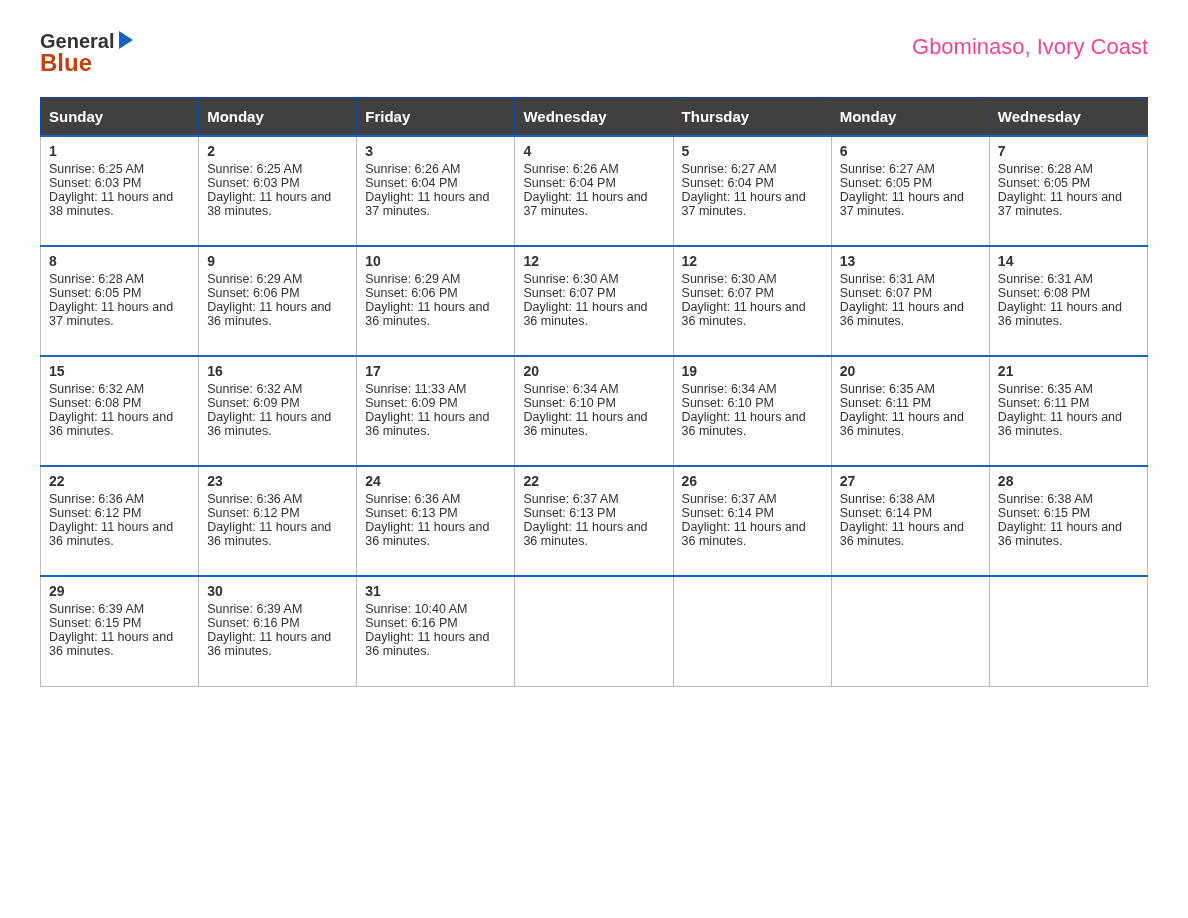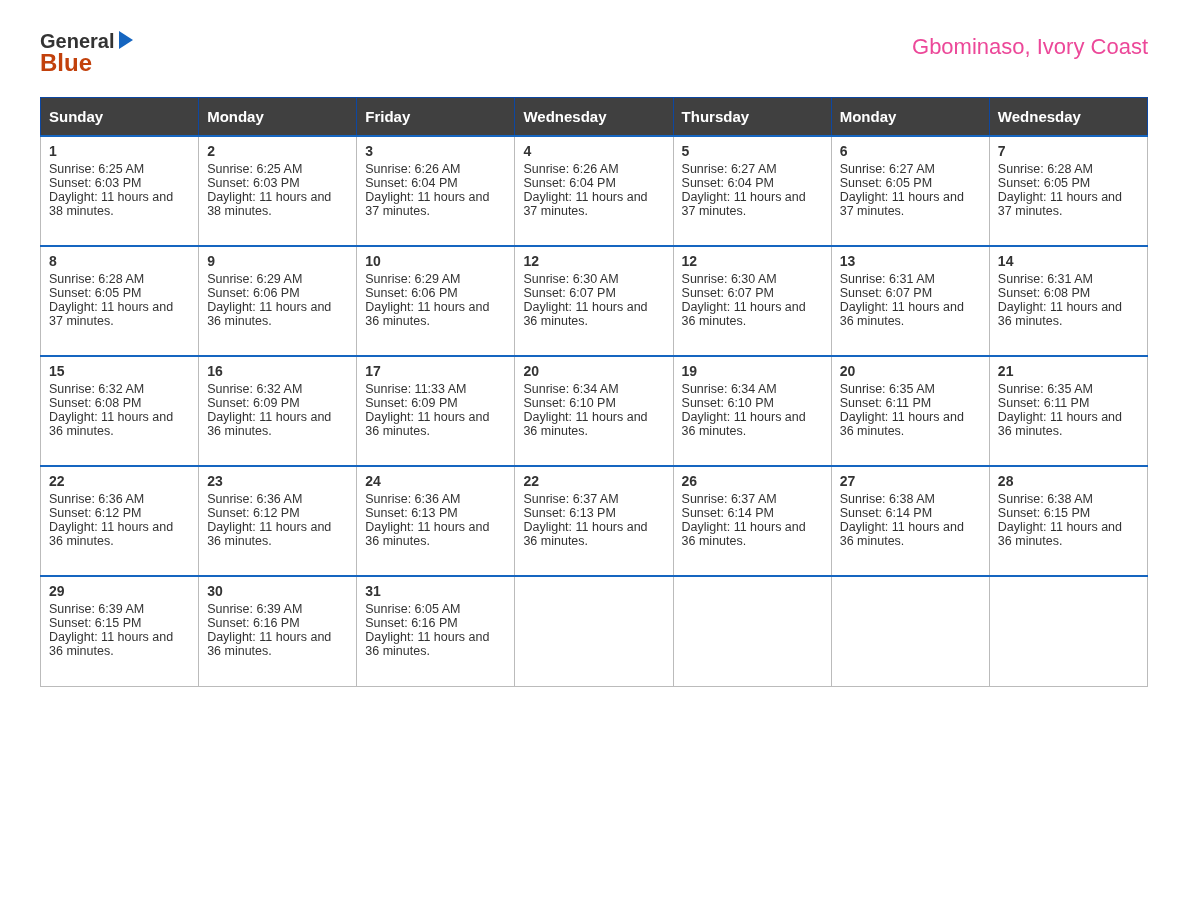--- a/index.html
+++ b/index.html
@@ -160,20 +160,20 @@
         <td><span class="day-num">23</span><span>Sunrise: 6:36 AM</span><br><span>Sunset: 6:12 PM</span><br><span>Daylight: 11 hours and 36 minutes.</span></td>
         <td><span class="day-num">24</span><span>Sunrise: 6:36 AM</span><br><span>Sunset: 6:13 PM</span><br><span>Daylight: 11 hours and 36 minutes.</span></td>
         <td><span class="day-num">22</span><span>Sunrise: 6:37 AM</span><br><span>Sunset: 6:13 PM</span><br><span>Daylight: 11 hours and 36 minutes.</span></td>
         <td><span class="day-num">26</span><span>Sunrise: 6:37 AM</span><br><span>Sunset: 6:14 PM</span><br><span>Daylight: 11 hours and 36 minutes.</span></td>
         <td><span class="day-num">27</span><span>Sunrise: 6:38 AM</span><br><span>Sunset: 6:14 PM</span><br><span>Daylight: 11 hours and 36 minutes.</span></td>
         <td><span class="day-num">28</span><span>Sunrise: 6:38 AM</span><br><span>Sunset: 6:15 PM</span><br><span>Daylight: 11 hours and 36 minutes.</span></td>
       </tr>
       <tr>
         <td><span class="day-num">29</span><span>Sunrise: 6:39 AM</span><br><span>Sunset: 6:15 PM</span><br><span>Daylight: 11 hours and 36 minutes.</span></td>
         <td><span class="day-num">30</span><span>Sunrise: 6:39 AM</span><br><span>Sunset: 6:16 PM</span><br><span>Daylight: 11 hours and 36 minutes.</span></td>
-        <td><span class="day-num">31</span><span>Sunrise: 6:05 AM</span><br><span>Sunset: 6:16 PM</span><br><span>Daylight: 11 hours and 36 minutes.</span></td>
+        <td><span class="day-num">31</span><span>Sunrise: 10:40 AM</span><br><span>Sunset: 6:16 PM</span><br><span>Daylight: 11 hours and 36 minutes.</span></td>
         <td class="empty"></td>
         <td class="empty"></td>
         <td class="empty"></td>
         <td class="empty"></td>
       </tr>
     </tbody>
 </table>
 
 </body></html>

